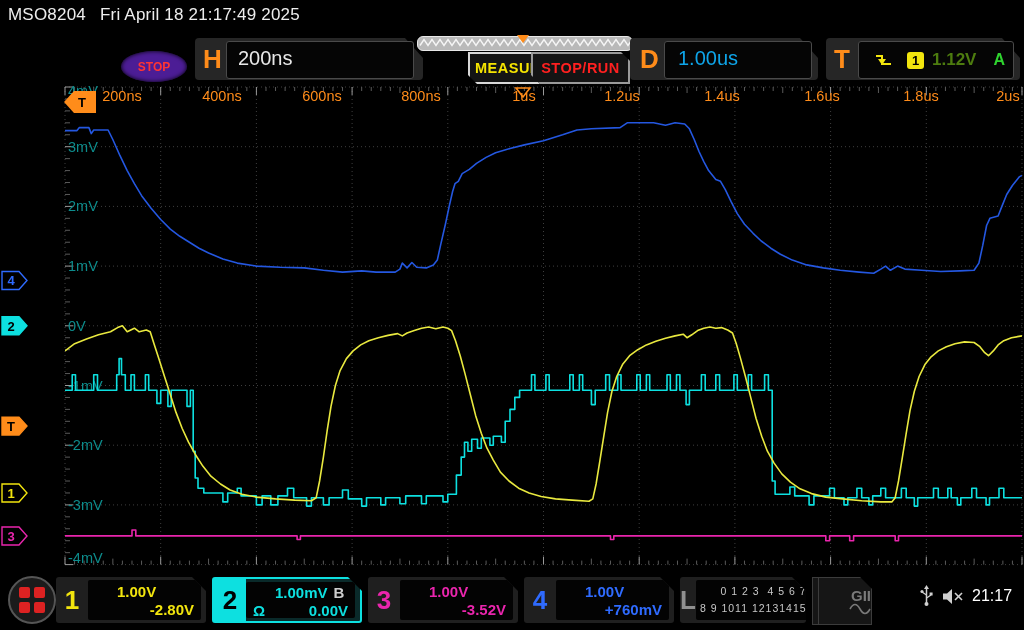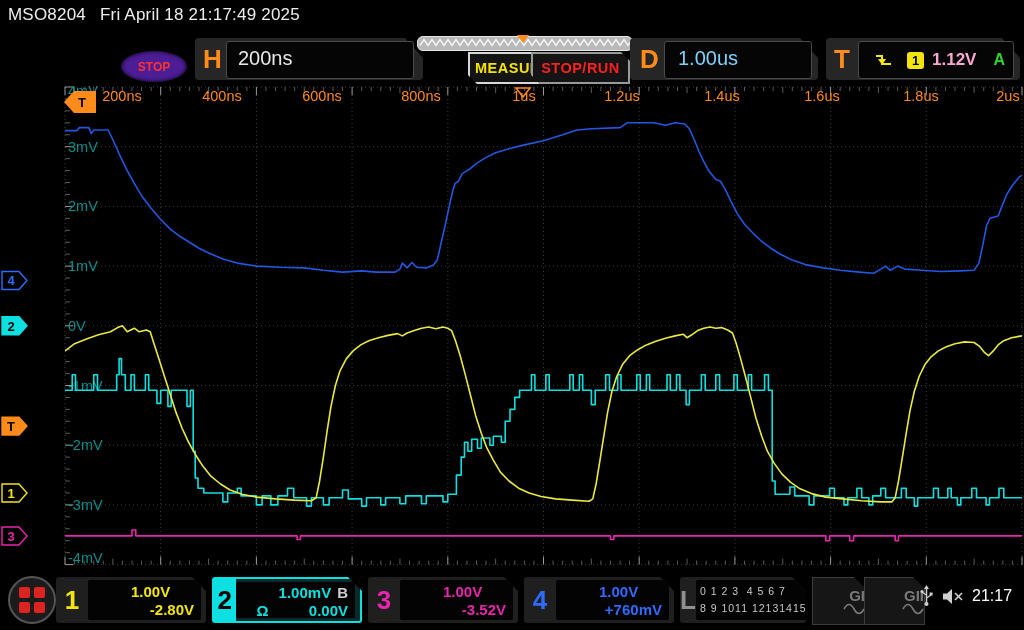--- a/index.html
+++ b/index.html
@@ -30,61 +30,61 @@
   #pos-tri{left:517px;top:35px;width:0;height:0;border-left:6px solid transparent;
           border-right:6px solid transparent;border-top:8px solid #ff8c1a;}
   .hbtn{height:28px;background:#141414;display:flex;align-items:center;justify-content:center;
         font-weight:bold;font-size:14.5px;letter-spacing:.5px;
         clip-path:polygon(0 0,calc(100% - 9px) 0,100% 9px,100% 100%,9px 100%,0 calc(100% - 9px));}
   #measure-btn{left:428px;top:52px;width:86px;border:2px solid #d8d8d8;color:#f5e400;margin-left:40px;}
   #stoprun-btn{left:531px;top:52px;width:95px;border:2px solid #9a9a9a;color:#ff2020;}
   #d-panel{left:630px;top:38px;width:188px;height:42px;}
   #d-letter{left:640px;top:44px;}
   #d-box{left:664px;top:41px;width:146px;height:36px;}
-  #d-delay{left:678px;top:47px;color:#7dd3fc;font-size:20px;}
+  #d-delay{left:678px;top:47px;color:#0ea5e9;font-size:20px;}
   #t-panel{left:826px;top:38px;width:194px;height:42px;}
   #t-letter{left:834px;top:44px;}
   #t-box{left:858px;top:41px;width:154px;height:36px;display:flex;align-items:center;}
   #trig-glyph{margin-left:16px;}
   #trig-src{margin-left:14px;width:17px;height:17px;background:#f2e50e;border-radius:3px;color:#000;
             font-weight:bold;font-size:13px;display:flex;align-items:center;justify-content:center;}
-  #trig-level{margin-left:8px;color:#f9a8d4;font-size:17px;font-weight:bold;}
+  #trig-level{margin-left:8px;color:#4d7c0f;font-size:17px;font-weight:bold;}
   #trig-sweep{margin-left:auto;margin-right:8px;color:#2fd42f;font-size:16px;font-weight:bold;}
   
   #menu-btn{left:8px;top:576px;width:48px;height:48px;border-radius:50%;background:#1b1b1b;
             border:2px solid #555;box-sizing:border-box;display:flex;align-items:center;justify-content:center;}
   #menu-btn .grid2{display:grid;grid-template-columns:11px 11px;grid-template-rows:11px 11px;gap:4px;}
   #menu-btn .sq{background:#d22;border-radius:2px;}
   .chbox{top:577px;height:46px;background:#1f1f1f;border-radius:3px;display:flex;
          clip-path:polygon(0 0,calc(100% - 14px) 0,100% 14px,100% 100%,0 100%);}
   .chbox .digit{width:32px;display:flex;align-items:center;justify-content:center;
                 font-size:26px;font-weight:bold;}
   .chbox .inner{flex:1;margin:3px 5px 3px 0;background:#030303;border-radius:2px;
-                padding:2px 7px 0 21px;display:flex;flex-direction:column;justify-content:space-evenly;}
+                padding:2px 7px 0 7px;display:flex;flex-direction:column;justify-content:space-evenly;}
   .chrow{display:flex;align-items:center;font-size:15px;font-weight:bold;line-height:18px;}
   .chrow.r2{justify-content:flex-end;}
   .chrow.spread{justify-content:space-between;}
   .dcicon{width:16px;height:9px;margin-right:6px;display:inline-block;}
   .dcicon .dash{height:2px;border-top:2px dashed currentColor;}
   .dcicon .solid{margin-top:2px;height:2px;background:currentColor;}
   #ch1-box{left:56px;width:150px;color:#f2e50e;}
   #ch2-box{left:212px;width:150px;color:#0de0e0;background:#0a2a2a;border:2px solid #0de0e0;box-sizing:border-box;}
   #ch2-box .digit{background:#0de0e0;color:#000;margin:0;}
   #ch3-box{left:368px;width:150px;color:#ea25ad;}
   #ch4-box{left:524px;width:150px;color:#2f6bff;}
   .whitetxt{color:#cfcfcf;margin-left:6px;font-weight:bold;}
   #la-box{left:680px;width:126px;color:#909090;}
   #la-box .inner{padding:2px 4px;}
-  .larow{color:#c8c8c8;font-size:10.5px;line-height:13px;letter-spacing:1px;white-space:pre;}
+  .larow{color:#c8c8c8;font-size:10.5px;line-height:13px;letter-spacing:1px;white-space:pre;text-align:right;}
   .genbtn{top:577px;width:52px;height:46px;background:#161616;border:1px solid #3c3c3c;
           clip-path:polygon(0 0,calc(100% - 12px) 0,100% 12px,100% 100%,0 100%);
           display:flex;flex-direction:column;align-items:flex-end;justify-content:center;color:#7a7a7a;}
   .genbtn .glabel{font-size:15px;font-weight:bold;line-height:15px;}
   #gi-btn{left:812px;}
-  #gii-btn{left:864px;padding-left:7px;}
+  #gii-btn{left:818px;}
   #tray{left:920px;top:585px;display:flex;align-items:center;color:#d8d8d8;}
   #clock{font-size:16px;margin-left:8px;color:#fff;}
 </style>
 </head>
 <body>
 
 <div id="screen">
 
   <div class="abs" id="statusbar">
     <span class="model">MSO8204</span><span>Fri April 18 21:17:49 2025</span>

